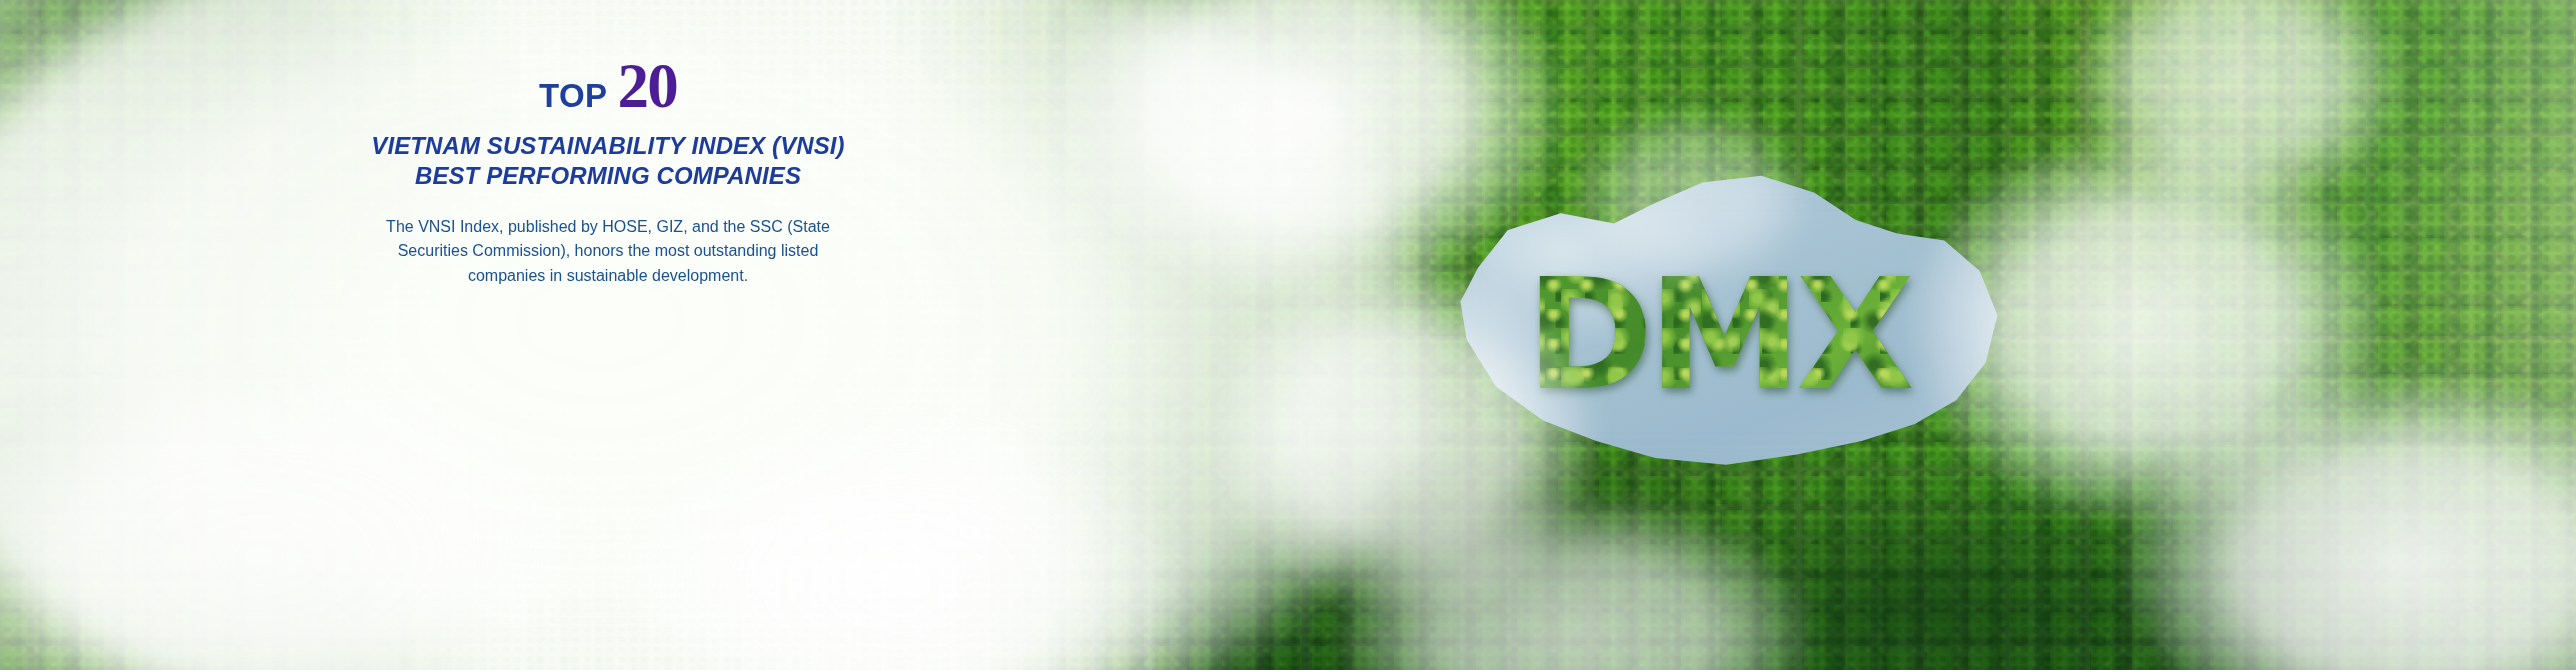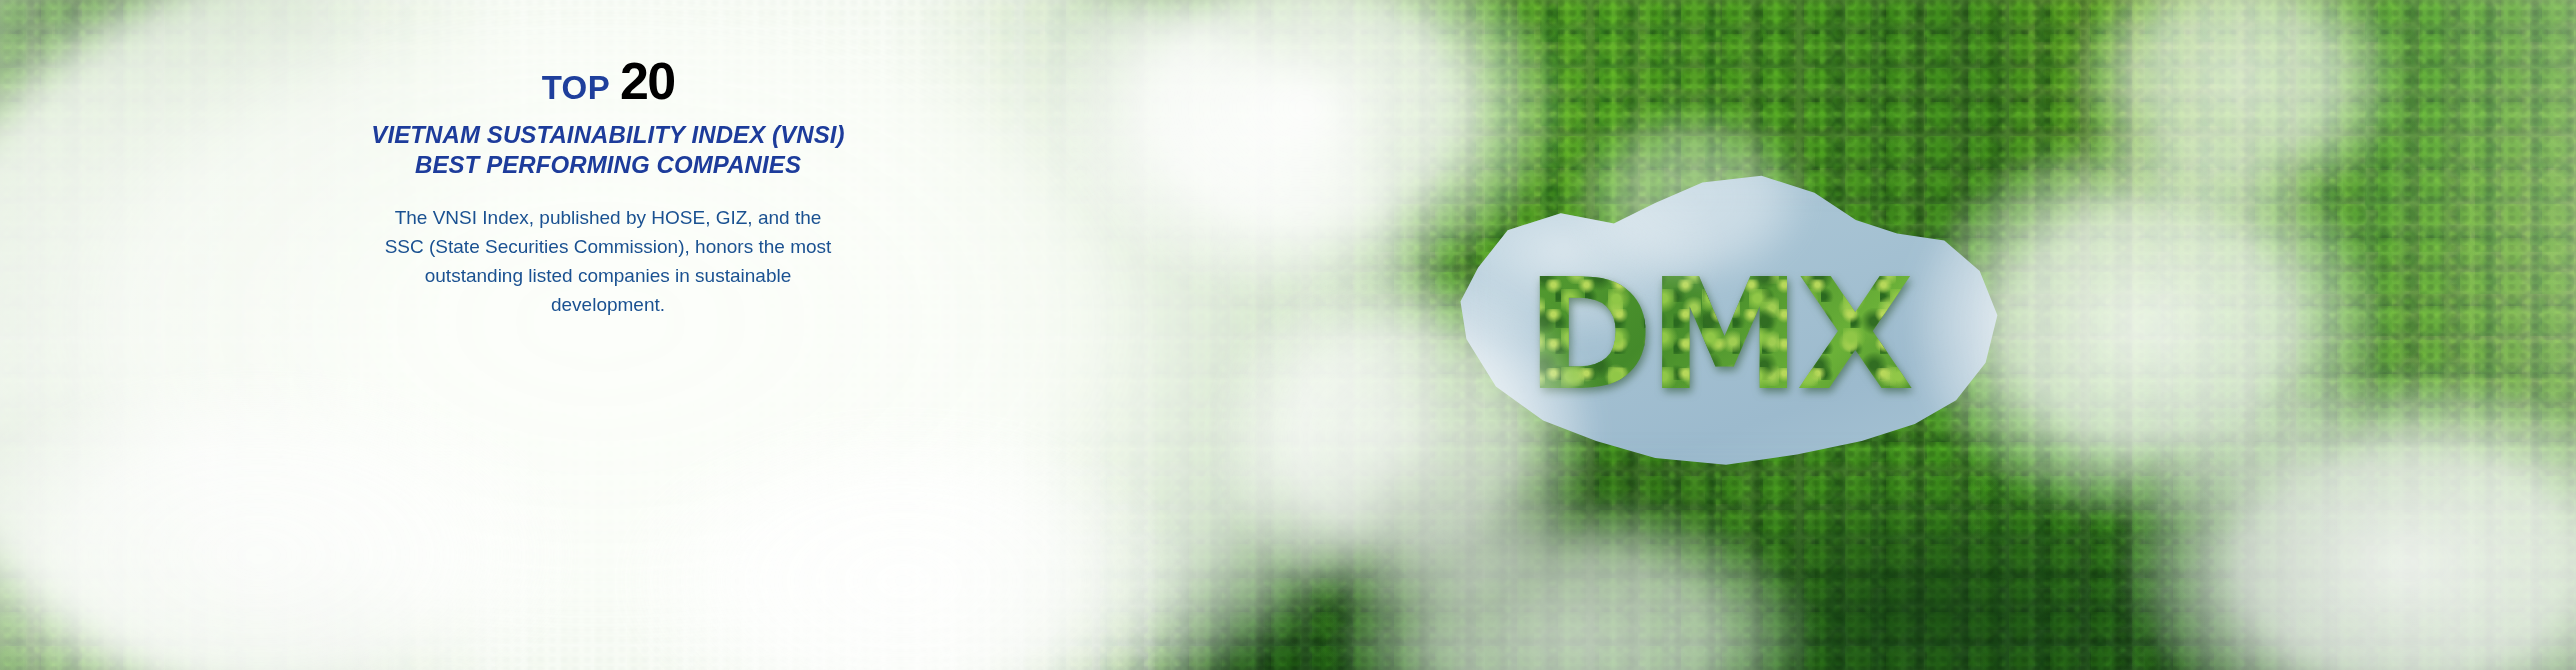--- a/index.html
+++ b/index.html
@@ -173,43 +173,43 @@
     margin-bottom: 12.5px;
   }
   .top20 .kicker {
     font-family: "Liberation Sans", sans-serif;
     font-weight: 700;
     font-size: 33px;
     letter-spacing: 0.4px;
     color: #1f3f9c;
   }
   .top20 .num {
-    font-family: Liberation Sans, sans-serif;
-    font-weight: 700;
-    font-size: 52px;
+    font-family: Liberation Serif, serif;
+    font-weight: 700;
+    font-size: 63px;
     letter-spacing: -1.8px;
-    color: #000000;
+    color: #4c1d95;
   }
 
   .headline {
     font-family: "Liberation Sans", sans-serif;
     font-weight: 700;
     font-size: 24px;
     line-height: 1.28;
     letter-spacing: 0.1px;
     color: #1d3c9b;
     max-width: 501px;
     margin: 0 0 23px 0;
     font-style: italic;
   }
 
   .body-copy {
     font-family: "Liberation Sans", sans-serif;
     font-weight: 400;
-    font-size: 19px;
+    font-size: 16px;
     line-height: 1.52;
     color: #1a5191;
     max-width: 465px;
     margin: 0;
   }
 </style>
 </head>
 <body>
 
 <div class="banner">

